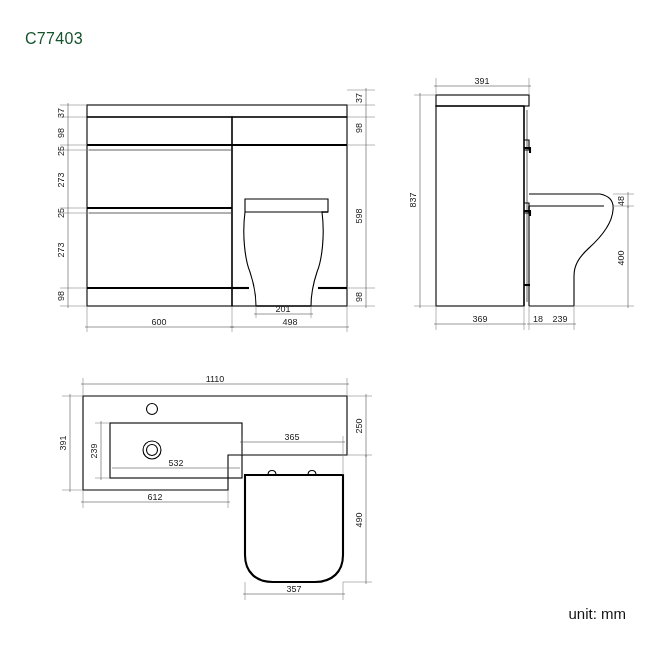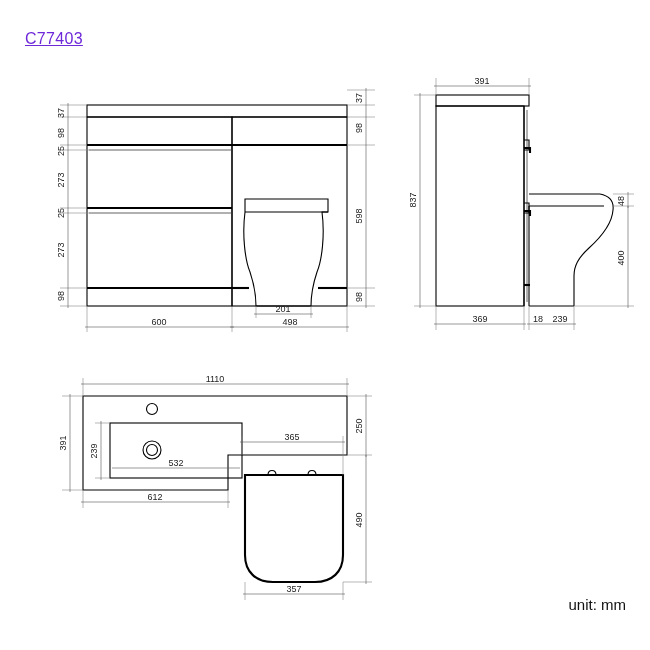--- a/index.html
+++ b/index.html
@@ -14,27 +14,26 @@
     font-family: "Liberation Sans", sans-serif;
     color: #1a1a1a;
     overflow: hidden;
   }
   #page-title {
     position: absolute;
     left: 25px;
     top: 30px;
     font-size: 16px;
     letter-spacing: 0.3px;
-    color: #6d28d9;
-    text-decoration: underline;
+    color: #14532d;
   }
   #unit-note {
     position: absolute;
     right: 24px;
-    bottom: 37px;
+    bottom: 28px;
     font-size: 15px;
     color: #111111;
   }
   #drawing-area {
     position: absolute;
     left: 0;
     top: 0;
     width: 650px;
     height: 650px;
   }

